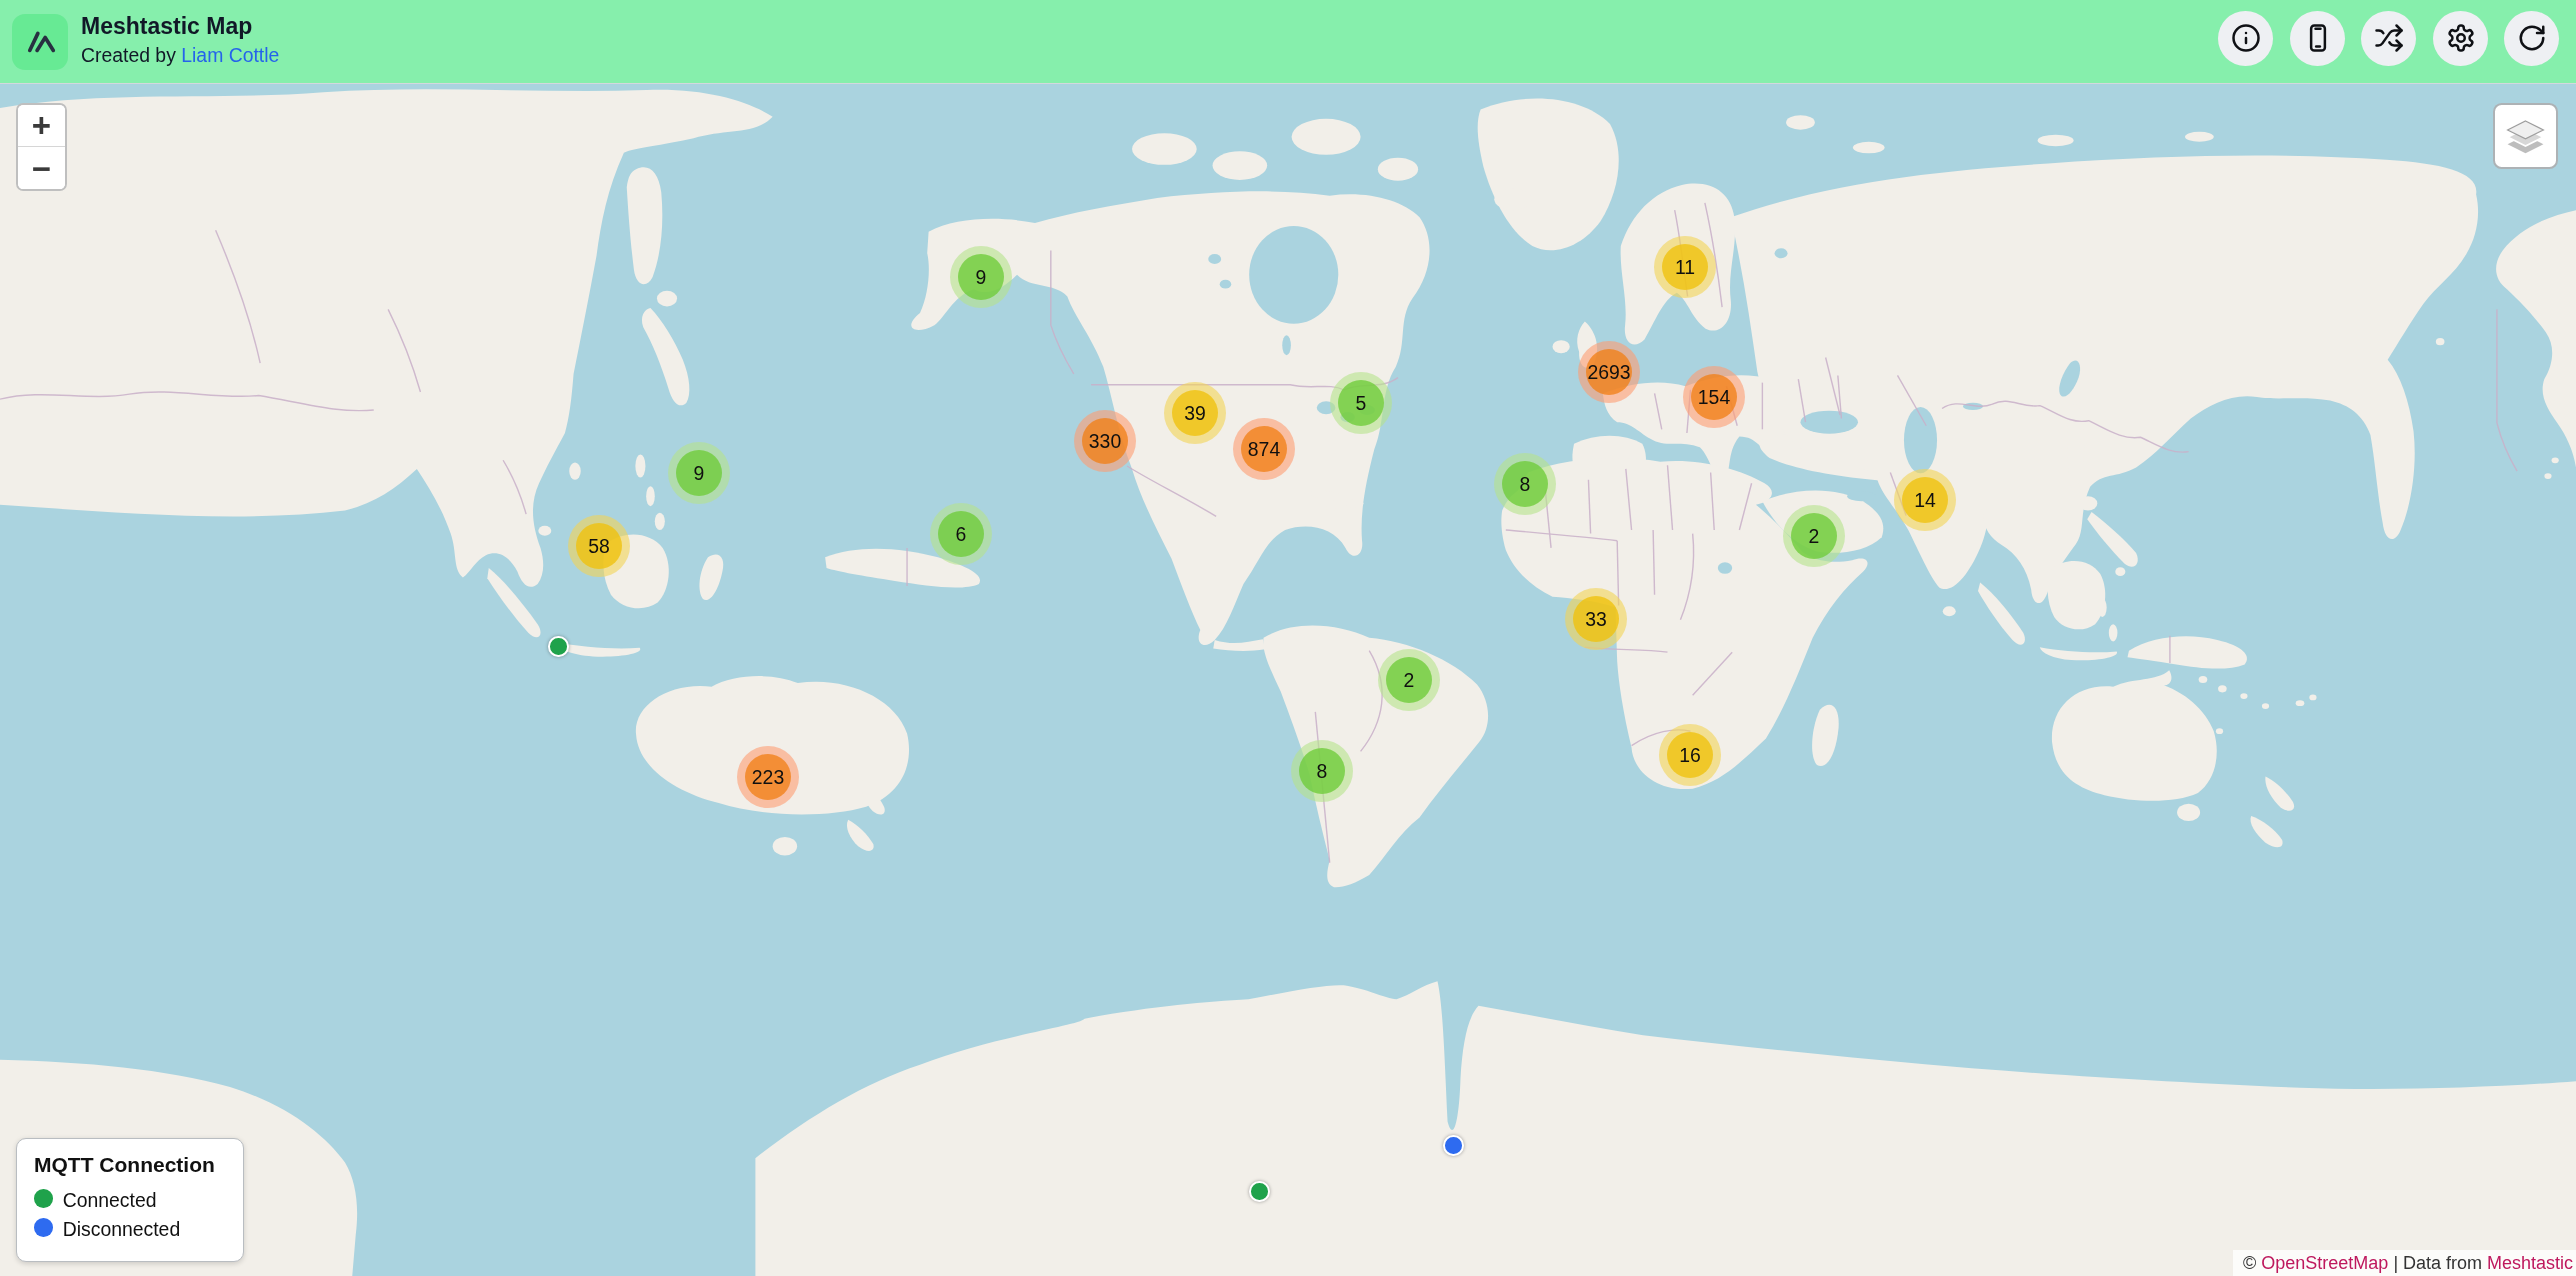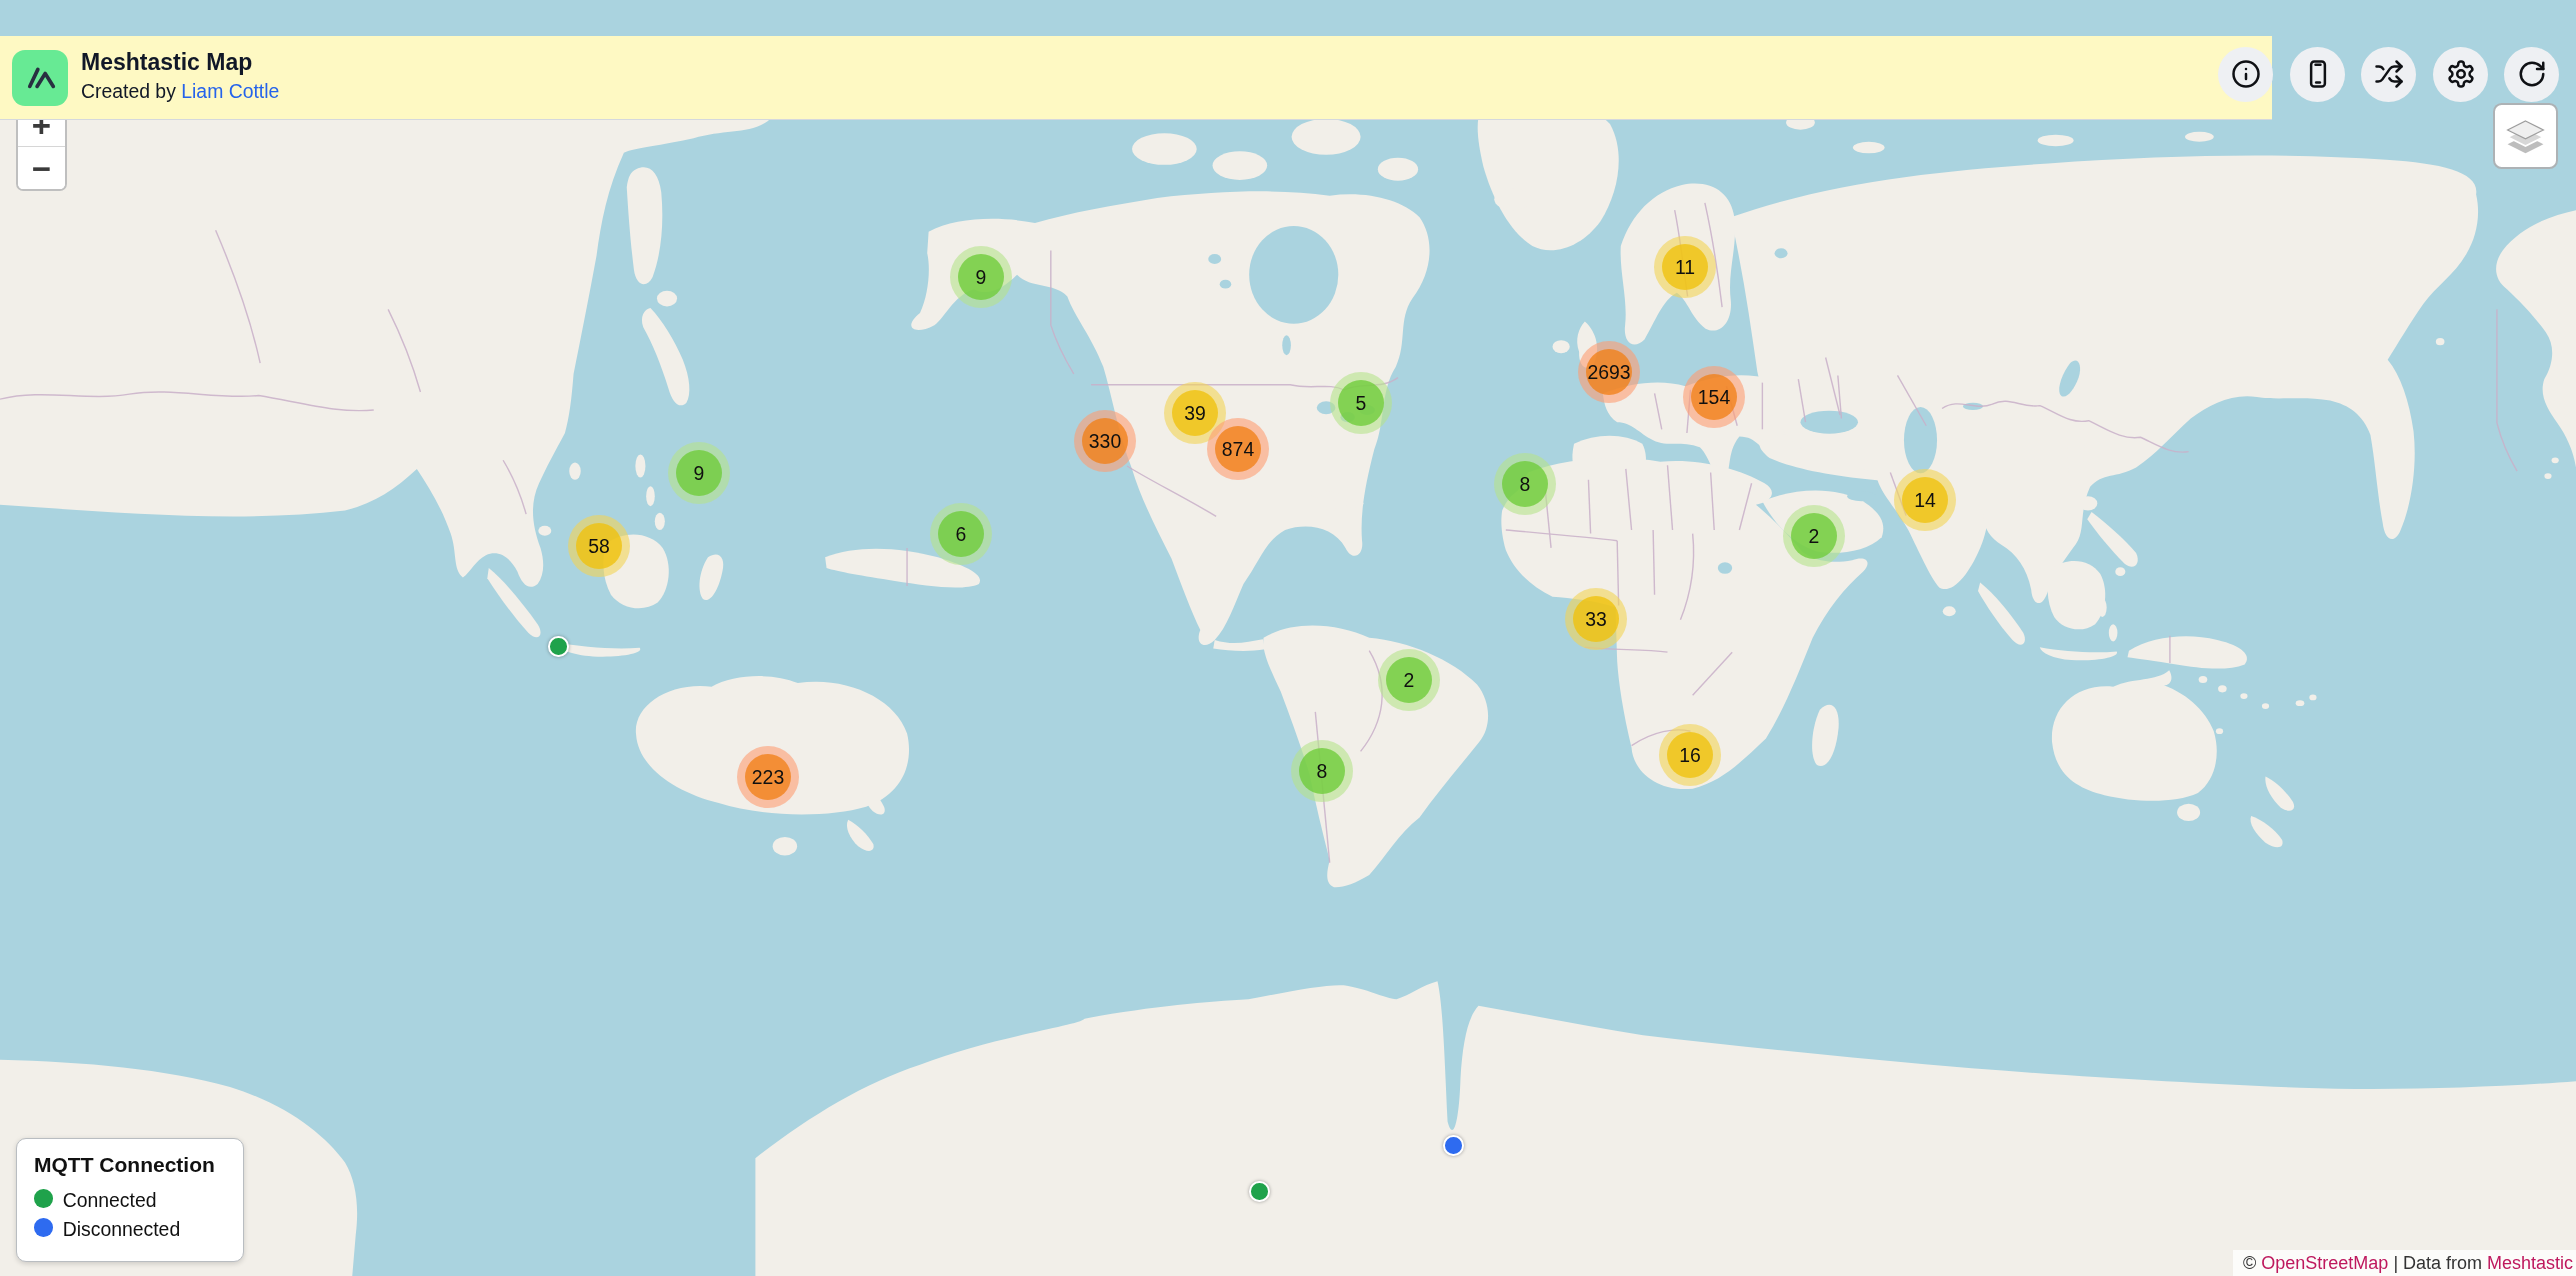--- a/index.html
+++ b/index.html
@@ -1,21 +1,21 @@
 <!DOCTYPE html>
 <html style="font-size:11.5px"><head>
 <meta charset="utf-8">
 <style>
   html,body{margin:0;padding:0;width:2576px;height:1277px;overflow:hidden;
     font-family:"Liberation Sans",sans-serif;background:#fff;}
   #app{position:relative;width:2576px;height:1277px;}
 
   
-  #header{position:absolute;left:0;top:0;width:2272px;height:84px;background:#fef9c3;
-    border-bottom:1.4px solid #d4d8dd;z-index:30;display:flex;align-items:center;box-sizing:border-box;margin-top:36px;}
+  #header{position:absolute;left:0;top:0;width:2576px;height:84px;background:#86efac;
+    border-bottom:1.4px solid #d4d8dd;z-index:30;display:flex;align-items:center;box-sizing:border-box;}
   #logo{position:absolute;left:11.5px;top:13.7px;width:56px;height:56px;border-radius:13px;
     background:#67ea94;display:flex;align-items:center;justify-content:center;}
   #title-block{position:absolute;left:81px;top:11.5px;}
   .app-title{font-size:23px;font-weight:700;color:#111827;line-height:29px;}
   .app-byline{font-size:19.4px;color:#111827;line-height:29px;text-align:right;}
   .app-byline a{color:#2563eb;text-decoration:none;}
   #search-input{position:absolute;left:322px;top:10.8px;width:1877px;height:60px;box-sizing:border-box;
     border:1.4px solid #e2e6ea;background:#f8f9fa;border-radius:13px;padding:0 21.6px;font-size:21.6px;
     color:#333;font-family:"Liberation Sans",sans-serif;outline:none;}
   #search-input::placeholder{color:#8b95a5;}
@@ -241,21 +241,21 @@
         </div>
         <div class="cluster orange" style="left: 1714px; top: 397px;">
           <span class="cluster-inner">154</span>
         </div>
         <div class="cluster yellow" style="left: 1195px; top: 413px;">
           <span class="cluster-inner">39</span>
         </div>
         <div class="cluster orange" style="left: 1105px; top: 441px;">
           <span class="cluster-inner">330</span>
         </div>
-        <div class="cluster orange" style="left: 1238px; top: 449px;">
+        <div class="cluster orange" style="left: 1264px; top: 449px;">
           <span class="cluster-inner">874</span>
         </div>
         <div class="cluster green" style="left: 1361px; top: 403px;">
           <span class="cluster-inner">5</span>
         </div>
         <div class="cluster green" style="left: 1525px; top: 484px;">
           <span class="cluster-inner">8</span>
         </div>
         <div class="cluster green" style="left: 699px; top: 473px;">
           <span class="cluster-inner">9</span>

